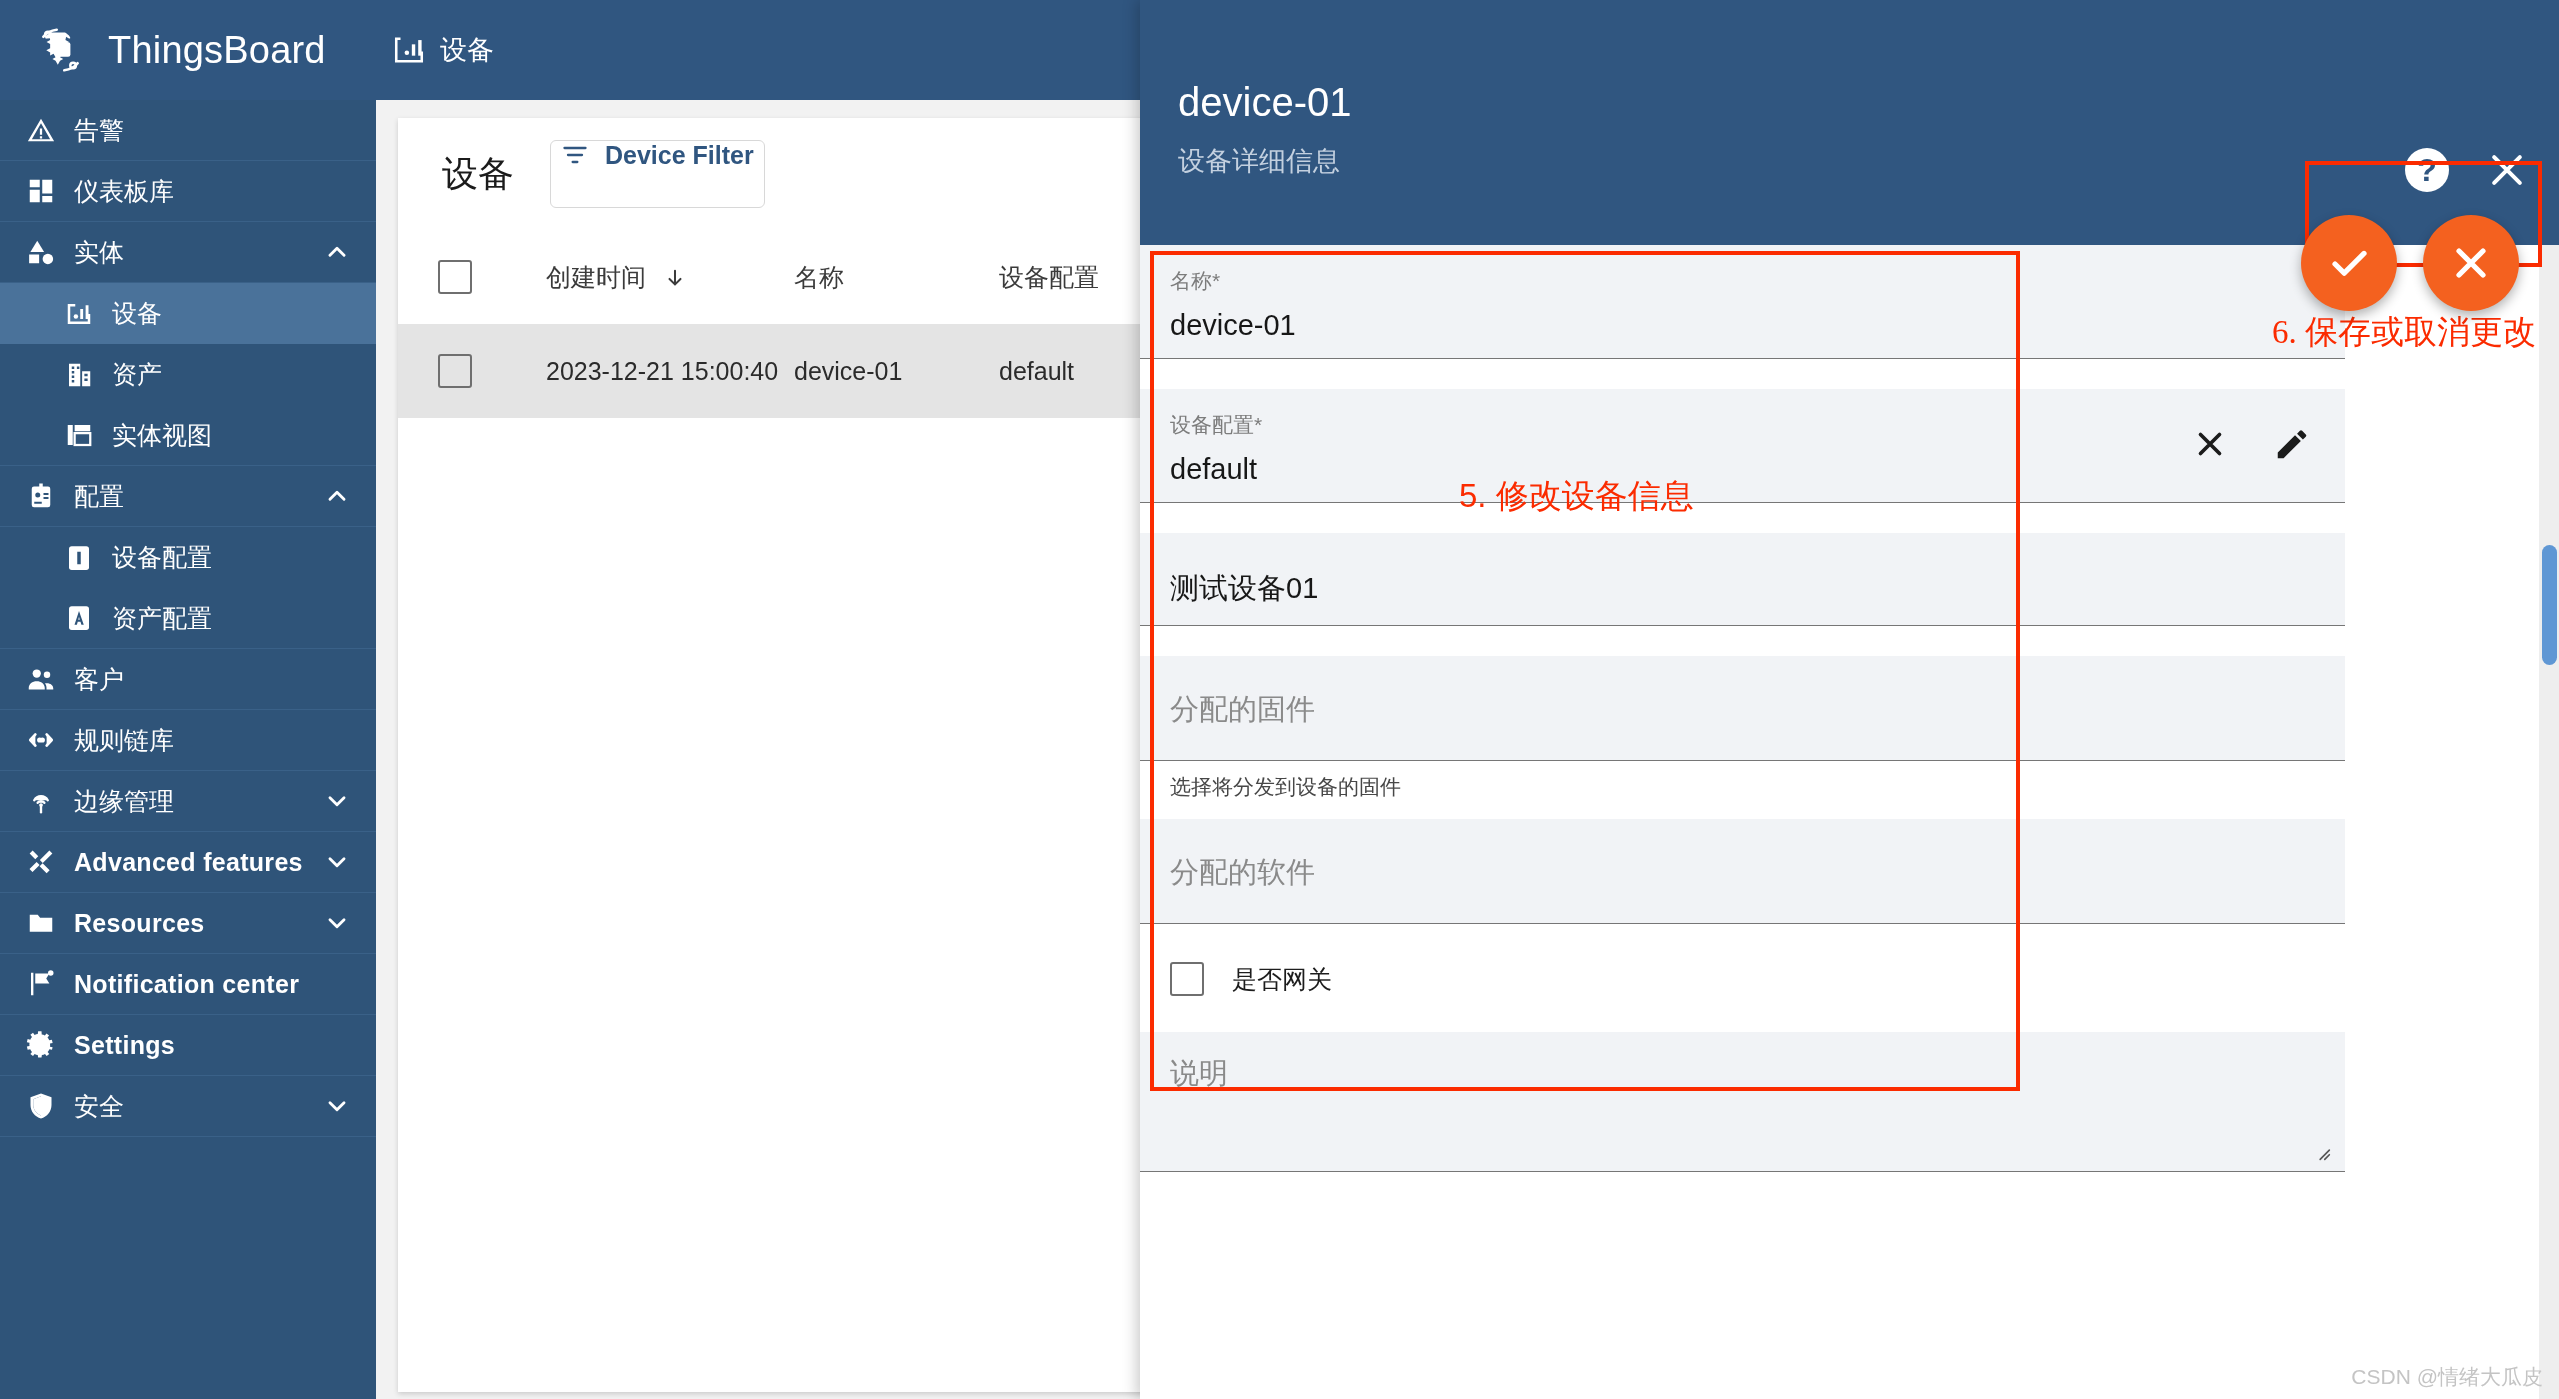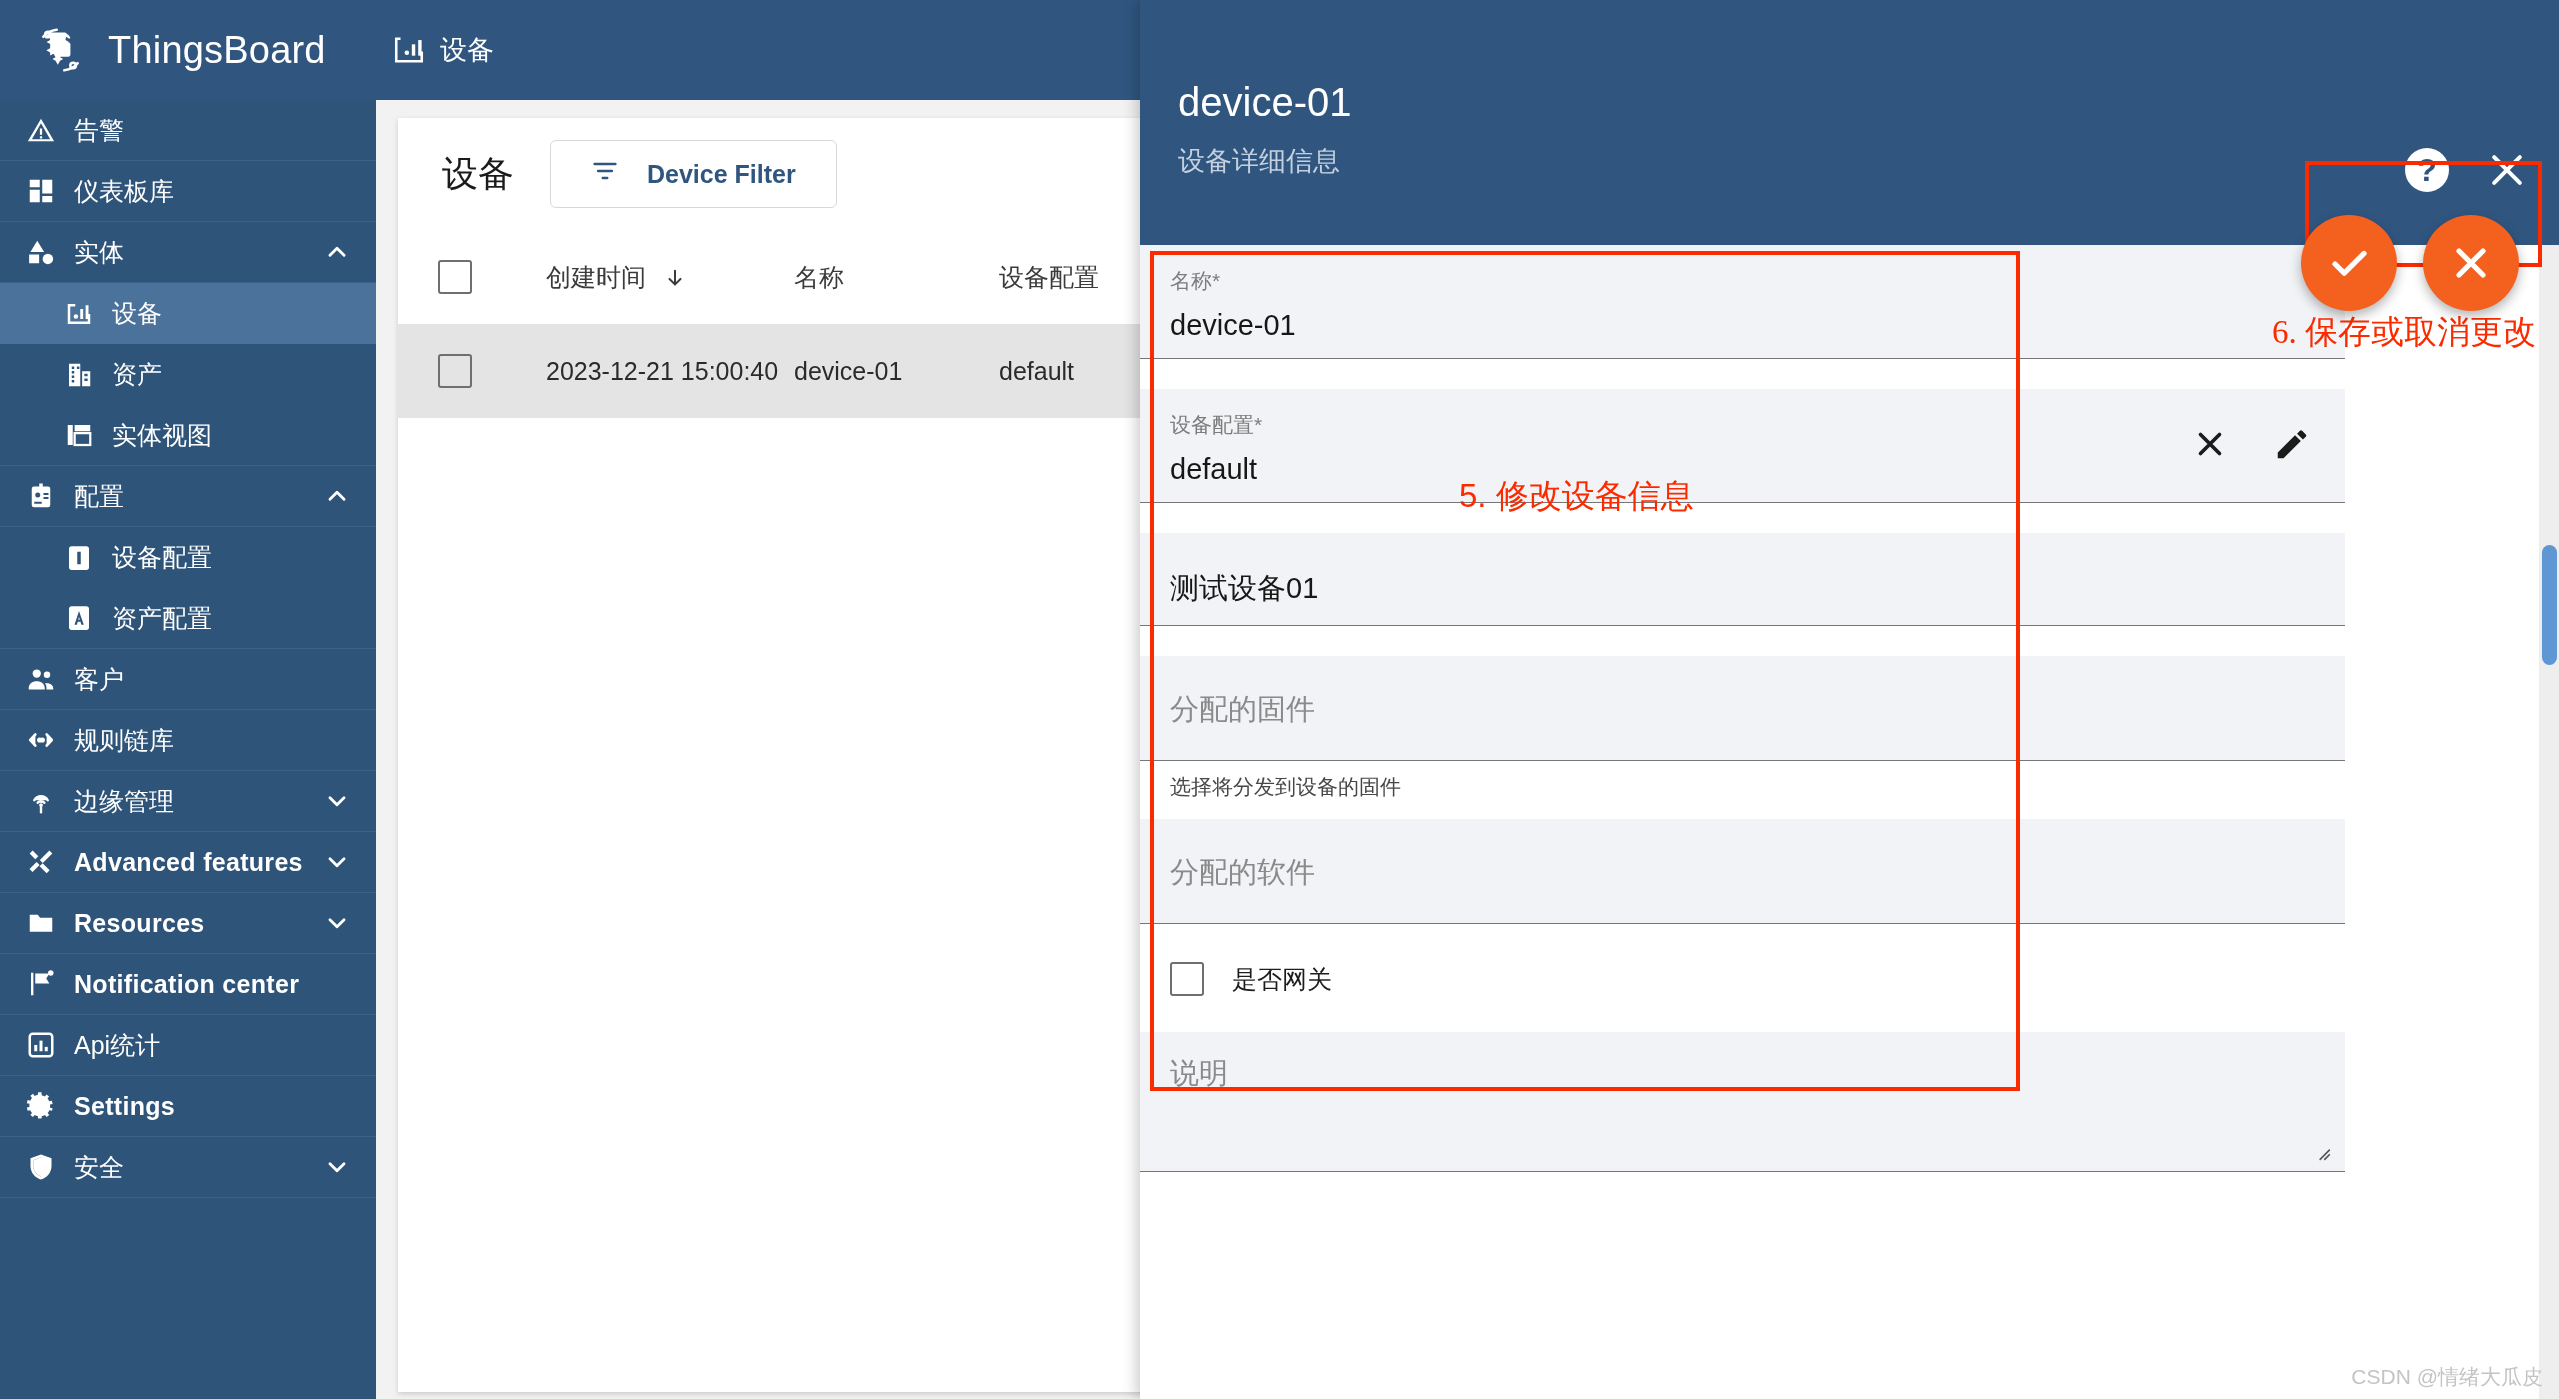--- a/index.html
+++ b/index.html
@@ -78,22 +78,22 @@
     position: absolute; left: 376px; top: 100px; width: 2183px; height: 1299px;
     background: #f2f2f2;
   }
   .table-card {
     position: absolute; left: 22px; top: 18px; width: 1300px; height: 1274px;
     background: #fff; box-shadow: 0 2px 5px rgba(0,0,0,.16);
   }
   .table-toolbar { display: flex; align-items: center; height: 112px; padding-left: 44px; gap: 36px; }
   .table-title { font-size: 36px; color: #1b1b1b; }
   .filter-btn {
-    display: flex; align-items: center; gap: 28px;
-    height: 68px; padding: 0 40px; border: 1px solid #d8d8d8; border-radius: 6px;
+    display: flex; align-items: flex-start; gap: 16px;
+    height: 68px; padding: 0 10px; border: 1px solid #d8d8d8; border-radius: 6px;
     background: #fff; color: #305680; font-size: 25px; font-weight: bold;
   }
   .filter-btn svg { width: 28px; height: 28px; }
   .thead, .trow {
     display: flex; align-items: center; height: 94px; padding-left: 40px;
     font-size: 25px;
   }
   .thead { color: #3b3b3b; }
   .trow { background: #e4e4e4; color: #2b2b2b; }
   .cb {
@@ -401,31 +401,20 @@
           </svg></span>
       </div>
       <div class="nav-item lvl0">
         <span class="nav-ico">
           <svg viewBox="0 0 24 24">
             <path d="M4 3h1.9v18H4V3Zm3.4.6h11.3l-2.5 4 2.5 4H7.4V3.6Z"></path>
             <circle cx="19.8" cy="3.2" r="2.2"></circle>
           </svg>
         </span>
         <span class="nav-label en">Notification center</span>
-      </div>
-      <div class="nav-item lvl0">
-        <span class="nav-ico">
-          <svg viewBox="0 0 24 24">
-            <rect x="3" y="3" width="18" height="18" rx="2.4" fill="none" stroke="currentColor" stroke-width="2"></rect>
-            <rect x="6.6" y="12" width="2.4" height="5"></rect>
-            <rect x="10.8" y="8.5" width="2.4" height="8.5"></rect>
-            <rect x="15" y="13.5" width="2.4" height="3.5"></rect>
-          </svg>
-        </span>
-        <span class="nav-label">Api统计</span>
       </div>
       <div class="nav-item lvl0">
         <span class="nav-ico">
           <svg viewBox="0 0 24 24">
             <path d="M12 8.2A3.8 3.8 0 1 0 12 15.8 3.8 3.8 0 0 0 12 8.2Zm9.3 5.5-2.1-.4a7.4 7.4 0 0 0 0-2.6l2.1-.4-.6-2.6-2.1.5a7.4 7.4 0 0 0-1.4-2.2l1.3-1.7-2.1-1.6-1.3 1.7a7.4 7.4 0 0 0-2.5-.8L12.4 1H9.7L9.4 3.1a7.4 7.4 0 0 0-2.5.8L5.6 2.2 3.5 3.8l1.3 1.7a7.4 7.4 0 0 0-1.4 2.2l-2.1-.5-.6 2.6 2.1.4a7.4 7.4 0 0 0 0 2.6l-2.1.4.6 2.6 2.1-.5a7.4 7.4 0 0 0 1.4 2.2l-1.3 1.7 2.1 1.6 1.3-1.7a7.4 7.4 0 0 0 2.5.8l.3 2.1h2.7l.3-2.1a7.4 7.4 0 0 0 2.5-.8l1.3 1.7 2.1-1.6-1.3-1.7a7.4 7.4 0 0 0 1.4-2.2l2.1.5.6-2.6Z"></path>
           </svg>
         </span>
         <span class="nav-label en">Settings</span>
       </div>
       <div class="nav-item lvl0">

